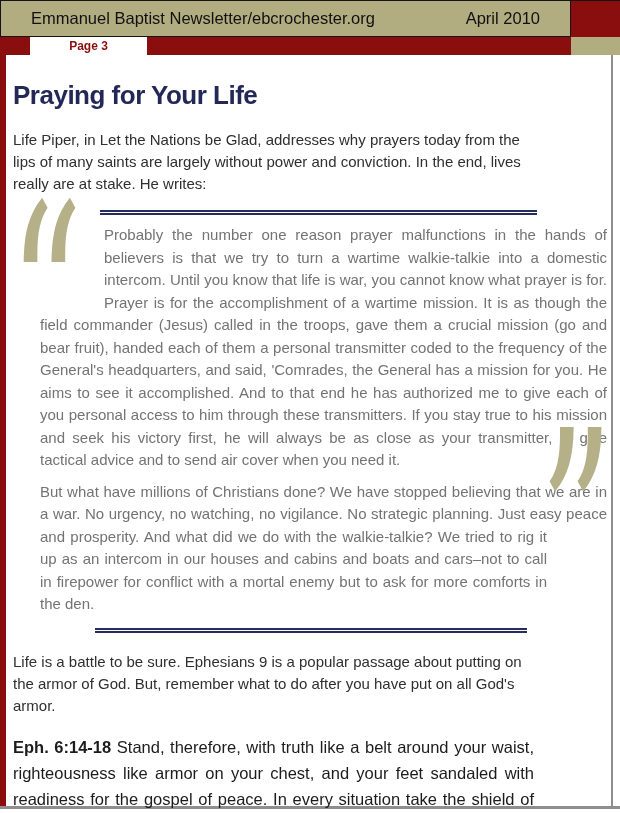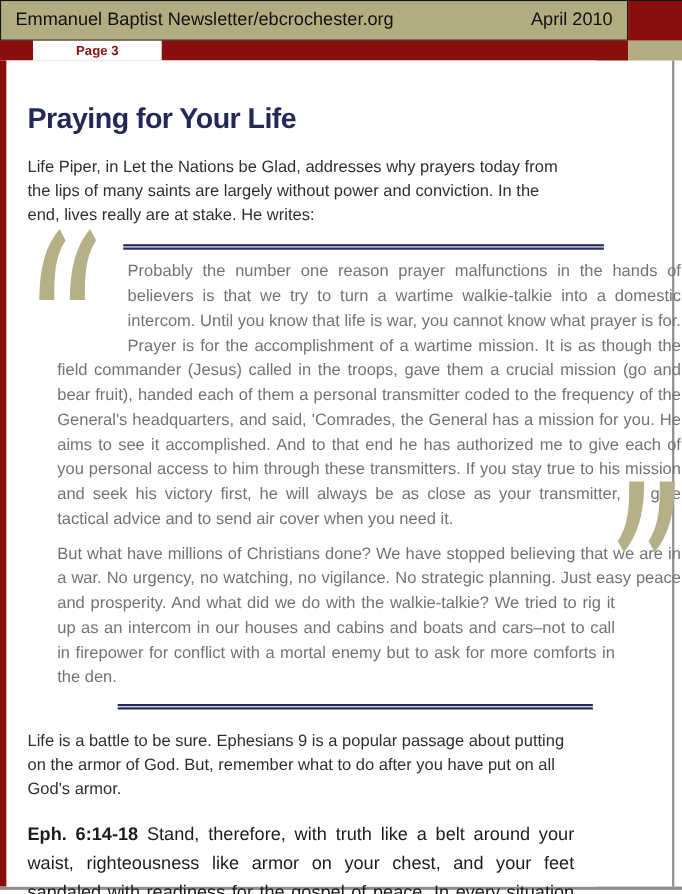--- a/index.html
+++ b/index.html
@@ -5,41 +5,41 @@
   html,body { margin:0; padding:0; background:#ffffff; }
   #page {
     position:relative; width:620px; height:813px; background:#ffffff;
     font-family:"Liberation Sans", sans-serif; overflow:hidden;
   }
   
   .hdr-khaki {
     position:absolute; left:0; top:0; width:571px; height:37px;
     background:#b2ad80; border:1px solid #141414; box-sizing:border-box;
     display:flex; align-items:center; justify-content:space-between;
-    padding:0 13px; font-size:16.5px; color:#101010;
+    padding:0 30px; font-size:16.5px; color:#101010;
   }
   .hdr-red-corner {
     position:absolute; left:571px; top:0; width:49px; height:37px;
     background:#8b0e0e; border-top:1px solid #141414; box-sizing:border-box;
   }
   .red-bar { position:absolute; left:0; top:37px; width:571px; height:18px; background:#8b0e0e; }
   .khaki-corner { position:absolute; left:571px; top:37px; width:49px; height:18px; background:#b2ad80; }
   .page-box {
     position:absolute; left:30px; top:37px; width:117px; height:18px; background:#ffffff;
     display:flex; align-items:center; justify-content:center;
     font-size:12px; font-weight:bold; color:#8b0e0e;
   }
   .left-strip { position:absolute; left:0; top:55px; width:6px; height:751px; background:#8b0e0e; }
   .bottom-line { position:absolute; left:0; top:806px; width:620px; height:3px; background:#8e8e8e; }
   .right-line { position:absolute; left:611px; top:55px; width:2px; height:751px; background:#8e8e8e; }
 
   
   .content {
     position:absolute; left:6px; top:55px; width:536px; height:751px;
-    background:#ffffff; box-sizing:border-box; padding:12px;
+    background:#ffffff; box-sizing:border-box; padding:0;
   }
   .title {
     margin:25px 8px 0 7px; font-family:"Liberation Sans", sans-serif;
     font-size:26px; font-weight:bold; letter-spacing:-0.5px; color:#232856;
   }
   .para {
     margin:18px 8px 0 7px; font-size:15px; line-height:22px; color:#2f2f2f;
   }
   .intro { text-align:left; }
 

